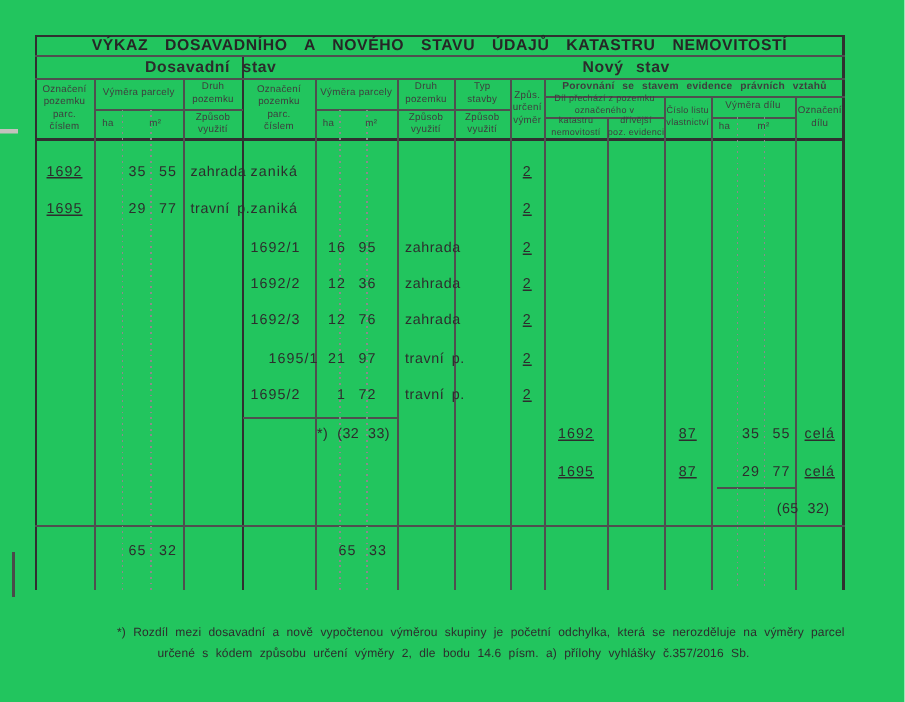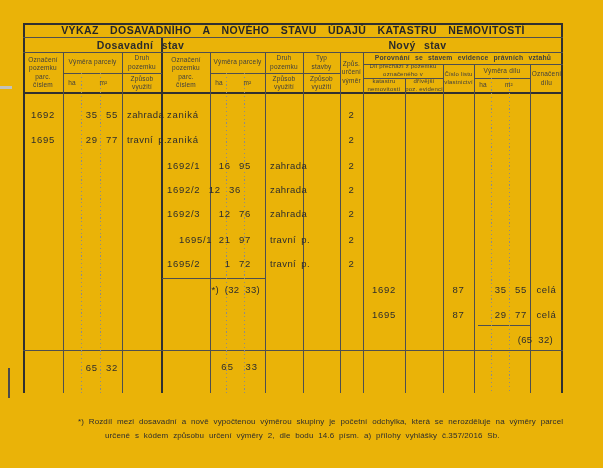--- a/index.html
+++ b/index.html
@@ -1,24 +1,24 @@
 <!DOCTYPE html>
 <html><head>
 <meta charset="utf-8">
 <style>
   html,body{margin:0;padding:0;background:#ffffff;}
-  .sheet{position:relative;width:603px;height:468px;background:#eab308;font-family:"Liberation Sans",sans-serif;overflow:hidden;}
+  .sheet{position:relative;width:603px;height:468px;background:#22c55e;font-family:"Liberation Sans",sans-serif;overflow:hidden;}
   .abs{position:absolute;}
   .form-title{position:absolute;left:23px;top:23px;width:540px;height:14px;display:flex;align-items:center;justify-content:center;font-size:10.5px;font-weight:bold;color:#262626;letter-spacing:.4px;word-spacing:8px;white-space:nowrap;}
   .sec{position:absolute;top:37px;height:15px;display:flex;align-items:center;justify-content:center;font-size:10.5px;font-weight:bold;color:#2c2c2c;letter-spacing:.4px;word-spacing:5px;padding-left:48px;}
   .hc{position:absolute;display:flex;align-items:center;justify-content:center;text-align:center;white-space:pre-line;font-size:6.5px;line-height:1.3;color:#3e3e3e;letter-spacing:.2px;}
   .hc.bold{font-weight:bold;font-size:6.8px;word-spacing:3px;}
   .hc.tiny{font-size:6px;}
   .cell{position:absolute;height:12px;line-height:12px;font-size:9.5px;color:#2d2d2d;letter-spacing:.7px;white-space:nowrap;}
-  .c{text-align:center;}
+  .c{text-align:center;text-decoration:underline;}
   .r{text-align:right;}
   .l{padding-left:5px;}
   .area{word-spacing:5px;}
   .sub{word-spacing:3px;letter-spacing:.3px;}
   .druh{word-spacing:2px;letter-spacing:.4px;}
   .fn{position:absolute;font-size:8px;color:#2d2d2d;word-spacing:2.5px;letter-spacing:.1px;white-space:nowrap;}
   .artifact1{position:absolute;left:8px;top:368px;width:2px;height:30px;background:#4a4a4a;}
   .artifact2{position:absolute;left:0;top:86px;width:12px;height:3px;background:#c3c2bd;}
 </style>
 </head>
@@ -131,21 +131,21 @@
   <div class="cell l druh" style="left:122px;top:134px;width:40px;">travní p.</div>
   <div class="cell l" style="left:162px;top:134px;width:46px;">zaniká</div>
   <div class="cell c" style="left:340px;top:134px;width:23px;">2</div>
 
   <div class="cell l" style="left:162px;top:160px;width:46px;">1692/1</div>
   <div class="cell r area" style="left:210px;top:160px;width:41px;">16 95</div>
   <div class="cell l druh" style="left:265px;top:160px;width:38px;">zahrada</div>
   <div class="cell c" style="left:340px;top:160px;width:23px;">2</div>
 
   <div class="cell l" style="left:162px;top:184px;width:46px;">1692/2</div>
-  <div class="cell r area" style="left:200px;top:184px;width:41px;">12 36</div>
+  <div class="cell r area" style="left:210px;top:184px;width:41px;">12 36</div>
   <div class="cell l druh" style="left:265px;top:184px;width:38px;">zahrada</div>
   <div class="cell c" style="left:340px;top:184px;width:23px;">2</div>
 
   <div class="cell l" style="left:162px;top:208px;width:46px;">1692/3</div>
   <div class="cell r area" style="left:210px;top:208px;width:41px;">12 76</div>
   <div class="cell l druh" style="left:265px;top:208px;width:38px;">zahrada</div>
   <div class="cell c" style="left:340px;top:208px;width:23px;">2</div>
 
   <div class="cell l" style="left:162px;top:234px;width:46px;padding-left:17px;">1695/1</div>
   <div class="cell r area" style="left:210px;top:234px;width:41px;">21 97</div>
@@ -164,21 +164,21 @@
   <div class="cell c" style="left:530px;top:284px;width:33px;">celá</div>
 
   <div class="cell c" style="left:363px;top:309px;width:42px;">1695</div>
   <div class="cell c" style="left:443px;top:309px;width:31px;">87</div>
   <div class="cell r area" style="left:474px;top:309px;width:53px;">29 77</div>
   <div class="cell c" style="left:530px;top:309px;width:33px;">celá</div>
 
   <div class="cell r sub" style="left:474px;top:334px;width:54px;margin-left:25px;">(65 32)</div>
 
   <div class="cell r area" style="left:63px;top:362px;width:55px;">65 32</div>
-  <div class="cell r area" style="left:210px;top:362px;width:48px;font-family:Liberation Mono, monospace;">65 33</div>
+  <div class="cell r area" style="left:210px;top:362px;width:48px;">65 33</div>
 
   <div class="fn" style="left:78px;top:417px;text-align:right;">*) Rozdíl mezi dosavadní a nově vypočtenou výměrou skupiny je početní odchylka, která se nerozděluje na výměry parcel</div>
   <div class="fn" style="left:105px;top:431px;">určené s kódem způsobu určení výměry 2, dle bodu 14.6 písm. a) přílohy vyhlášky č.357/2016 Sb.</div>
 
   <div class="artifact1"></div>
   <div class="artifact2"></div>
 
 </div>
 
 </body></html>

